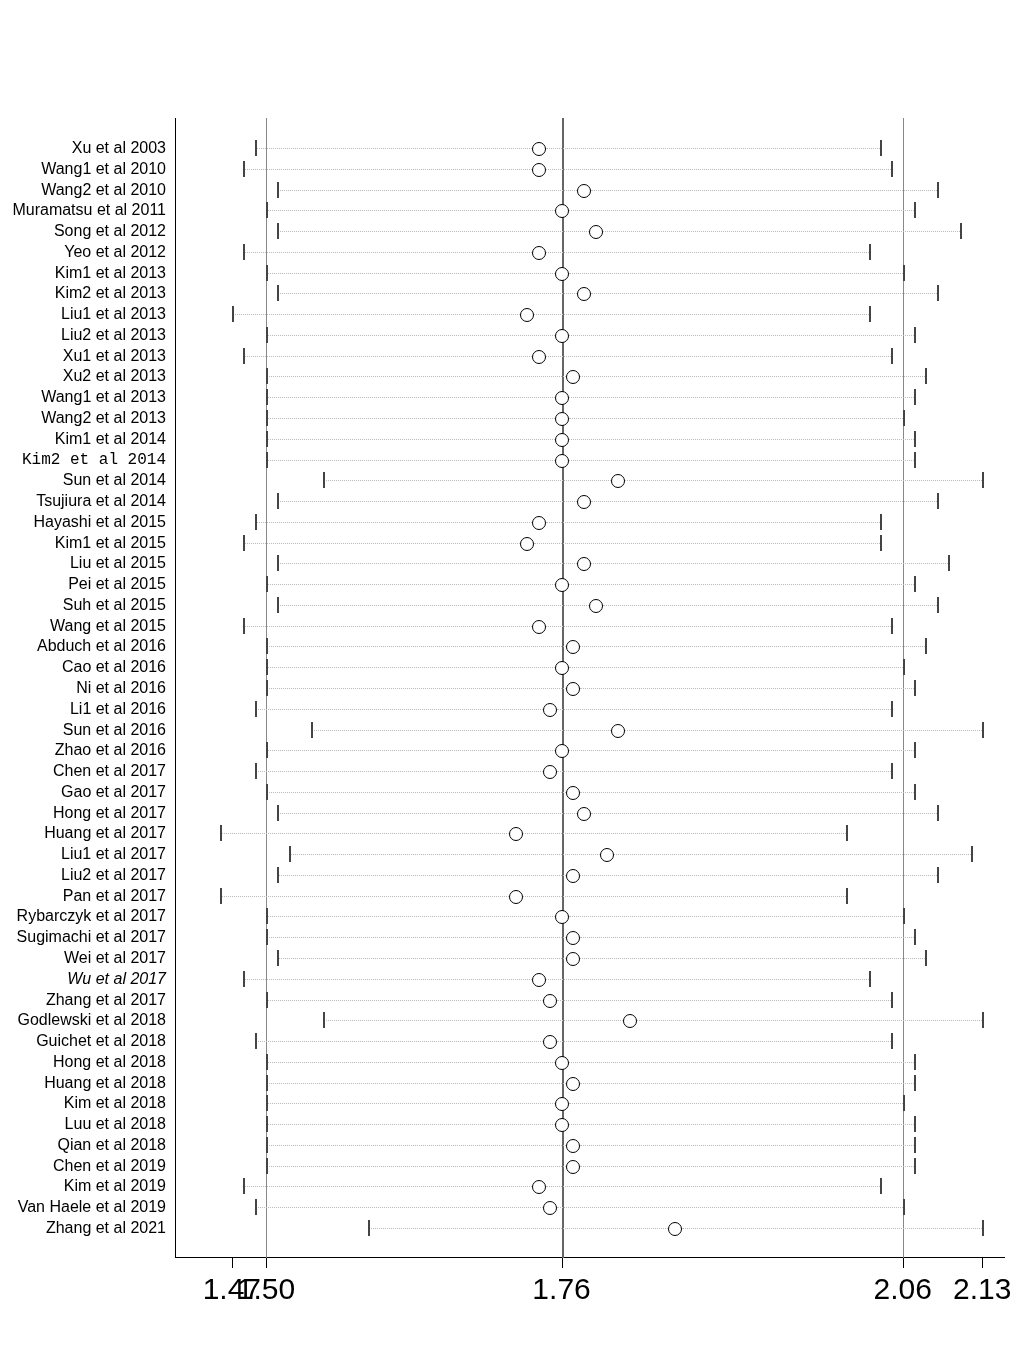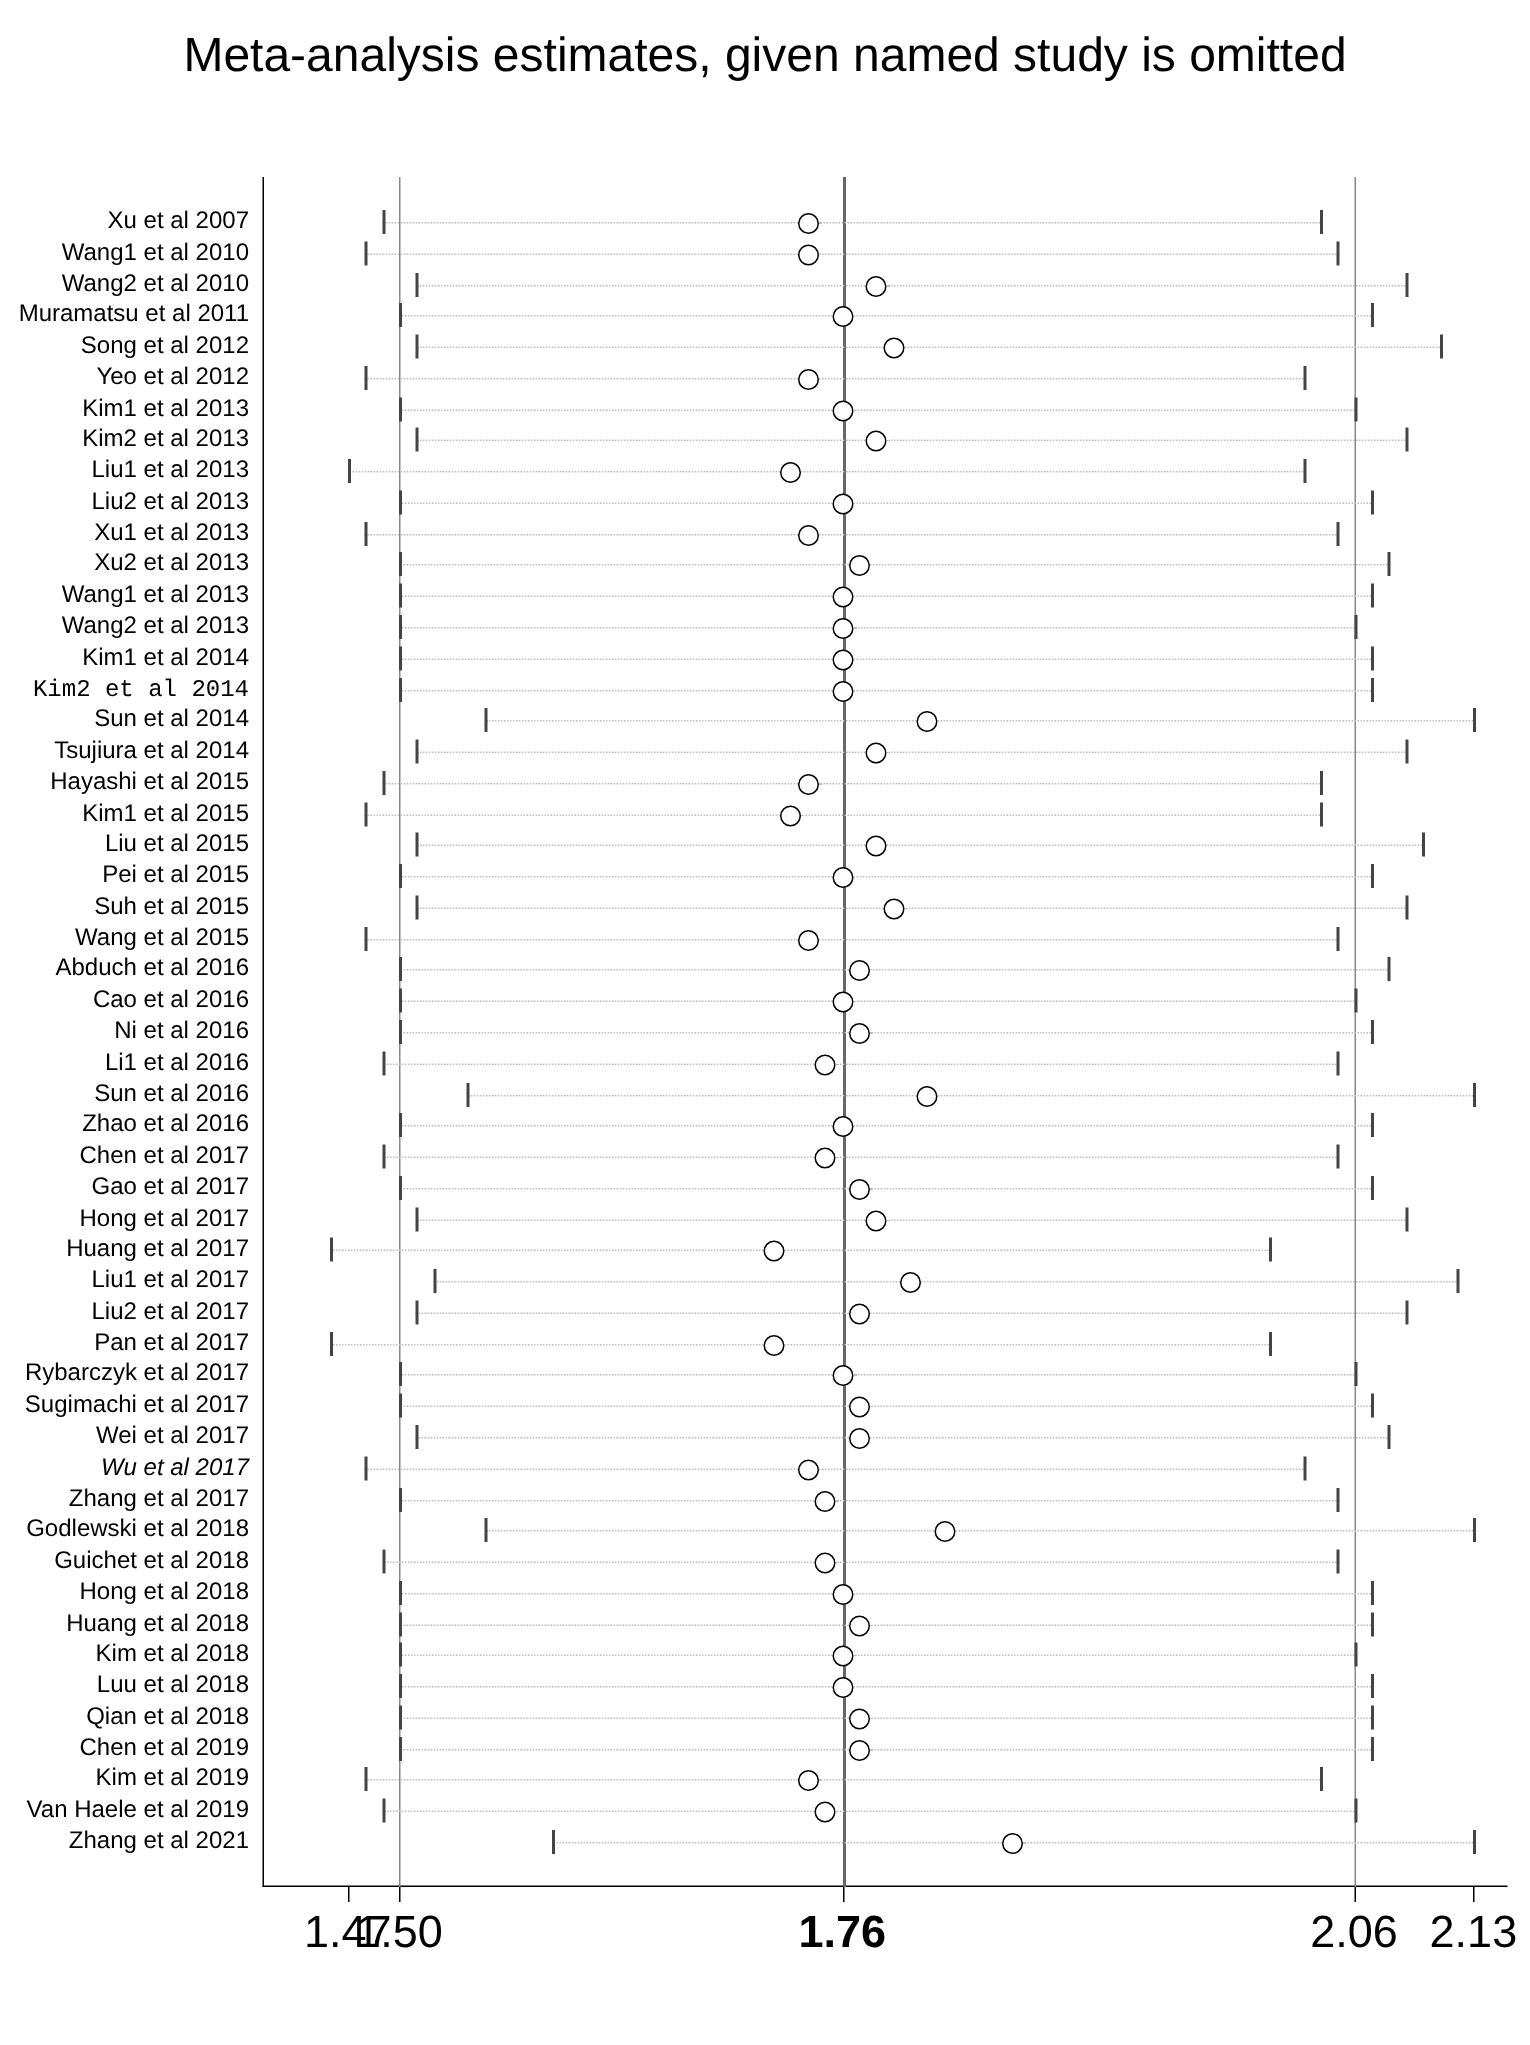--- a/index.html
+++ b/index.html
@@ -20,24 +20,23 @@
   .row-label{position:absolute;right:6px;font-size:16px;line-height:1;color:#000;white-space:nowrap}
   .row{position:absolute;left:0;right:0;height:1px}
   .dots{position:absolute;top:0;height:0;border-top:1.5px dotted #bbb}
   .est{position:absolute;top:-6px;width:12px;height:12px;border:1.5px solid #000;border-radius:50%;background:#fff;transform:translateX(-50%)}
   .ci-tick{position:absolute;top:-8px;width:2px;height:16px;background:#444}
 </style>
 </head>
 <body>
 
 <div class="page">
-  <div class="title">Meta-analysis estimates, given named study is omitted</div>
 
   <div class="labels" id="labels">
-      <div class="row-label" style="top: 22px;">Xu et al 2007</div>
+      <div class="row-label" style="top: 22px;">Xu et al 2003</div>
       <div class="row-label" style="top: 42.7692px;">Wang1 et al 2010</div>
       <div class="row-label" style="top: 63.5385px;">Wang2 et al 2010</div>
       <div class="row-label" style="top: 84.3077px;">Muramatsu et al 2011</div>
       <div class="row-label" style="top: 105.077px;">Song et al 2012</div>
       <div class="row-label" style="top: 125.846px;">Yeo et al 2012</div>
       <div class="row-label" style="top: 146.615px;">Kim1 et al 2013</div>
       <div class="row-label" style="top: 167.385px;">Kim2 et al 2013</div>
       <div class="row-label" style="top: 188.154px;">Liu1 et al 2013</div>
       <div class="row-label" style="top: 208.923px;">Liu2 et al 2013</div>
       <div class="row-label" style="top: 229.692px;">Xu1 et al 2013</div>
@@ -88,21 +87,21 @@
     <div class="axis-left"></div>
     <div class="axis-bot"></div>
   <div class="vline-outer" style="left: 90.9589px;"></div>
       <div class="vline-full" style="left: 386.575px;"></div>
       <div class="vline-outer" style="left: 727.671px;"></div>
       <div class="tick-bot" style="left: 56.8493px;"></div>
       <div class="tick-label" style="left: 56.8493px;">1.47</div>
       <div class="tick-bot" style="left: 90.9589px;"></div>
       <div class="tick-label" style="left: 90.9589px;">1.50</div>
       <div class="tick-bot" style="left: 386.575px;"></div>
-      <div class="tick-label" style="left: 386.575px; font-weight: bold;">1.76</div>
+      <div class="tick-label" style="left: 386.575px;">1.76</div>
       <div class="tick-bot" style="left: 727.671px;"></div>
       <div class="tick-label" style="left: 727.671px;">2.06</div>
       <div class="tick-bot" style="left: 807.26px;"></div>
       <div class="tick-label" style="left: 807.26px;">2.13</div>
       <div class="row" style="top: 30px;">
         <div class="dots" style="left: 79.589px; width: 277.247px;"></div>
         <div class="dots" style="left: 370.836px; width: 334.096px;"></div>
         <div class="ci-tick" style="left: 79.589px;"></div>
         <div class="ci-tick" style="left: 704.932px;"></div>
         <div class="est" style="left: 363.836px;"></div>

